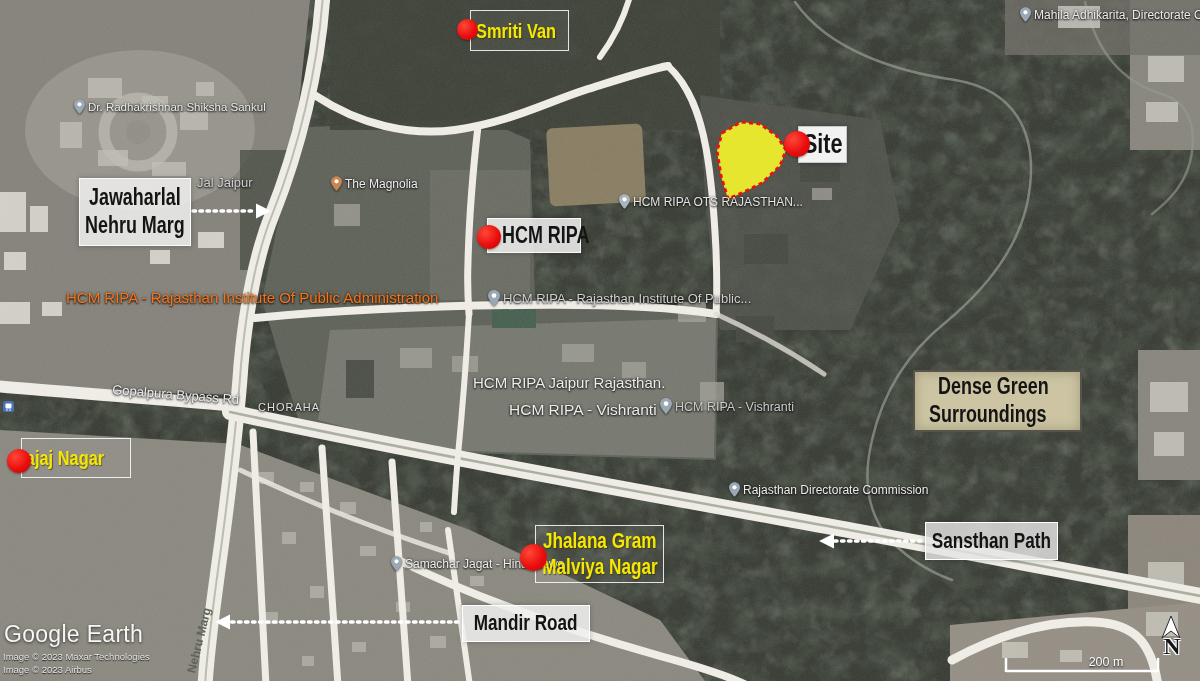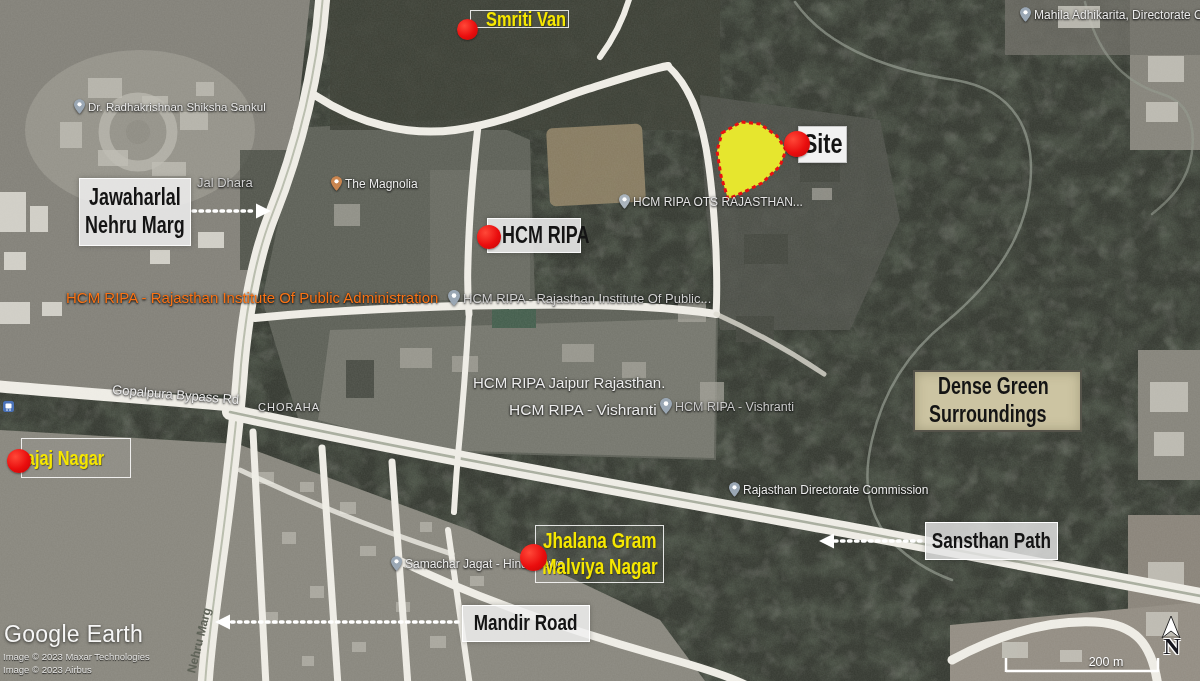--- a/index.html
+++ b/index.html
@@ -185,21 +185,21 @@
 
   <div class="map-label" style="left:74px;top:101px;font-size:11.5px">
     <svg class="pin" width="11" height="15" viewBox="0 0 12 16">
         <path d="M6 0C2.7 0 0 2.6 0 5.8 0 10 6 16 6 16s6-6 6-10.2C12 2.6 9.3 0 6 0z" fill="#9aa7b4"></path>
         <circle cx="6" cy="5.6" r="2.3" fill="#fff"></circle>
       </svg>
     <span>Dr. Radhakrishnan Shiksha Sankul</span>
   </div>
 
   <div class="map-label" style="left:197px;top:176px;font-size:13px;color:#cfcfcf">
-    <span>Jal Dhara</span>
+    <span>Jal Jaipur</span>
   </div>
 
   <div class="map-label" style="left:331px;top:178px;font-size:12px">
     <svg class="pin" width="11" height="15" viewBox="0 0 12 16">
         <path d="M6 0C2.7 0 0 2.6 0 5.8 0 10 6 16 6 16s6-6 6-10.2C12 2.6 9.3 0 6 0z" fill="#c9854f"></path>
         <circle cx="6" cy="5.6" r="2.3" fill="#fff"></circle>
       </svg>
     <span>The Magnolia</span>
   </div>
 
@@ -208,21 +208,21 @@
         <path d="M6 0C2.7 0 0 2.6 0 5.8 0 10 6 16 6 16s6-6 6-10.2C12 2.6 9.3 0 6 0z" fill="#aab4bd"></path>
         <circle cx="6" cy="5.6" r="2.3" fill="#fff"></circle>
       </svg>
     <span>HCM RIPA OTS RAJASTHAN...</span>
   </div>
 
   <div class="map-label" style="left:66px;top:289px;font-size:15px;color:#f97316">
     <span>HCM RIPA - Rajasthan Institute Of Public Administration</span>
   </div>
 
-  <div class="map-label" style="left:448px;top:292px;font-size:13px;color:#d0d0d0">
+  <div class="map-label" style="left:488px;top:292px;font-size:13px;color:#d0d0d0">
     <svg class="pin" width="12" height="16" viewBox="0 0 12 16">
         <path d="M6 0C2.7 0 0 2.6 0 5.8 0 10 6 16 6 16s6-6 6-10.2C12 2.6 9.3 0 6 0z" fill="#9aa7b4"></path>
         <circle cx="6" cy="5.6" r="2.3" fill="#fff"></circle>
       </svg>
     <span>HCM RIPA - Rajasthan Institute Of Public...</span>
   </div>
 
   <div class="map-label" style="left:473px;top:374px;font-size:15px">
     <span>HCM RIPA Jaipur Rajasthan.</span>
   </div>
@@ -273,21 +273,21 @@
 
   <div class="map-label" style="left:192px;top:666px;font-size:12px;color:#5f6358;font-weight:bold;text-shadow:none;transform:rotate(-76deg);transform-origin:0 50%">
     <span>Nehru Marg</span>
   </div>
 
   <div class="anno-box box-solid z4" style="left:79px;top:178px;width:112px;height:68px">
     <span class="cond black-text" style="font-size:23px">Jawaharlal</span>
     <span class="cond black-text" style="font-size:23px">Nehru Marg</span>
   </div>
 
-  <div class="anno-box box-outline z4" style="left:470px;top:10px;width:99px;height:18px;align-items:flex-start;padding-left:15px">
+  <div class="anno-box box-outline z4" style="left:470px;top:10px;width:99px;height:41px;align-items:center;padding-left:15px">
     <span class="cond cond-left yellow-text" style="font-size:21px">Smriti Van</span>
   </div>
   <div class="red-dot" style="left:457px;top:19px;width:21px;height:21px"></div>
 
   <div class="anno-box z4" style="left:798px;top:126px;width:49px;height:37px;background:#f2f2f2;border:1px solid #c8c8c8;box-shadow:0 0 5px rgba(0,0,0,.3)">
     <span class="cond black-text" style="font-size:27px;transform:scaleX(.8)">Site</span>
   </div>
   <div class="red-dot" style="left:784px;top:131px;width:26px;height:26px"></div>
 
   <div class="anno-box box-solid z4" style="left:487px;top:218px;width:94px;height:35px;align-items:flex-start;padding-left:14px">

